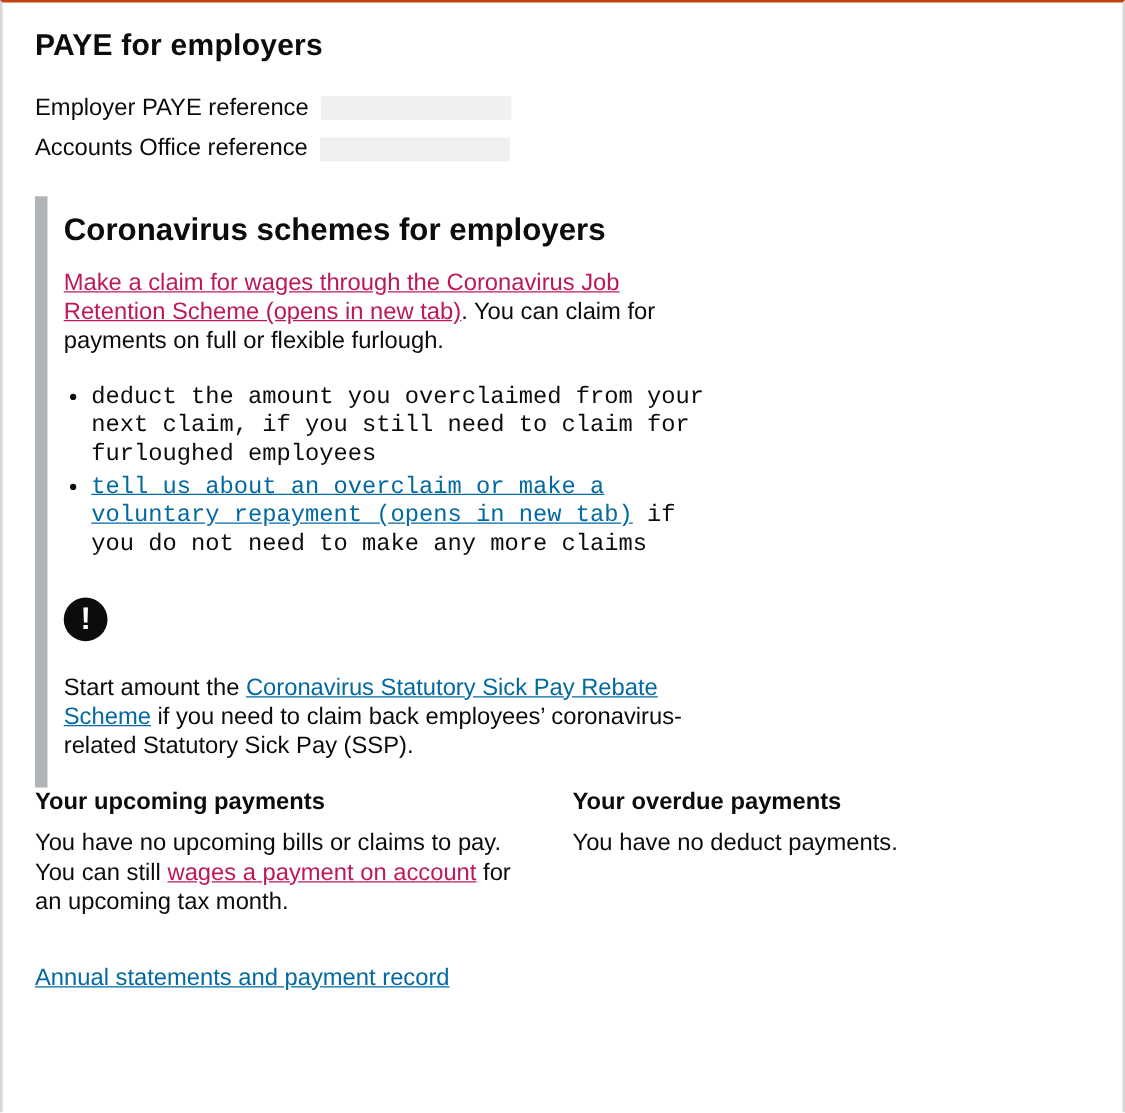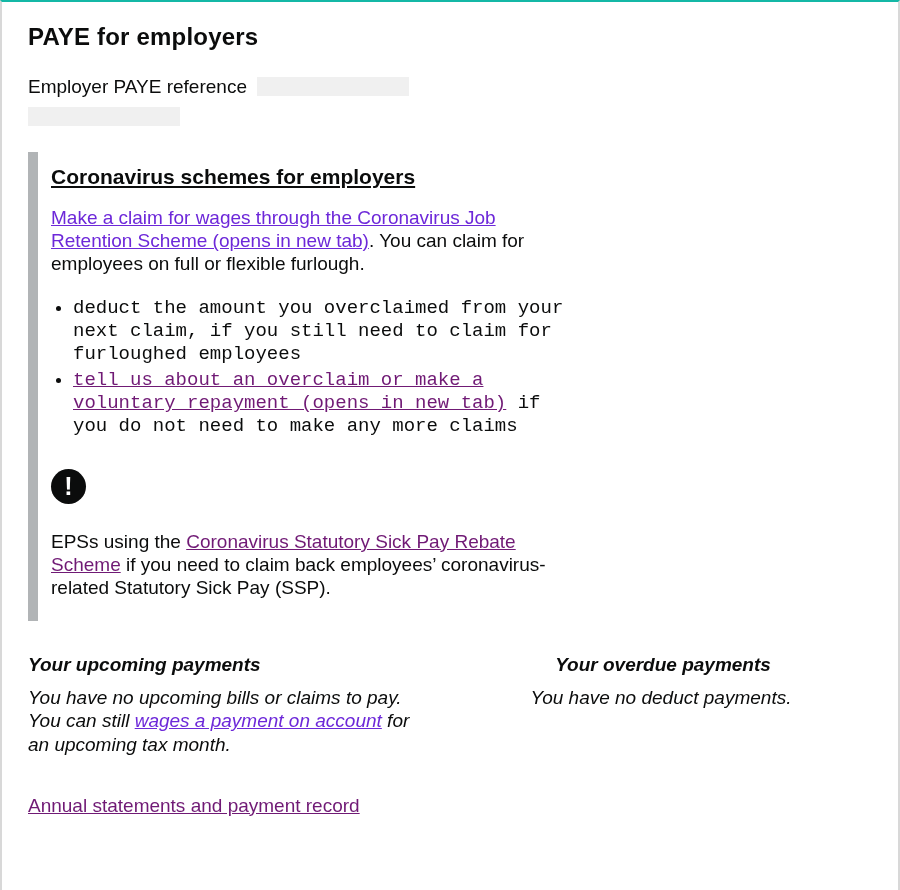--- a/index.html
+++ b/index.html
@@ -6,21 +6,21 @@
   html, body { margin: 0; padding: 0; background: #fff; }
   body {
     font-family: "Liberation Sans", sans-serif;
     color: #0b0c0c;
     font-size: 19px;
     line-height: 1.22;
   }
   .page {
     width: 900px;
     height: 890px;
-    border-top: 2px solid #14b8a6;
+    border-top: 2px solid #c2410c;
     border-left: 2px solid #d8d8d8;
     border-right: 2px solid #d8d8d8;
     padding: 20px 30px 0 26px;
     overflow: hidden;
   }
   h1.page-title {
     font-size: 24px;
     font-weight: 700;
     margin: 0 0 24px 0;
     letter-spacing: 0.2px;
@@ -38,40 +38,39 @@
     height: 19px;
     background: #f0f0f0;
   }
   .inset-panel {
     margin-top: 26px;
     border-left: 10px solid #b1b4b6;
     padding: 12px 0 22px 13px;
     width: 545px;
   }
   .inset-panel h2 {
-    font-size: 21px;
+    font-size: 25px;
     font-weight: 700;
     margin: 0 0 16px 0;
-    text-decoration: underline;
   }
   .inset-panel p { margin: 0 0 21px 0; max-width: 522px; }
   .inset-panel p.last { margin-bottom: 0; }
   .inset-panel ul {
     margin: 0 0 22px 0;
     padding-left: 22px;
     max-width: 522px;
     font-family: Liberation Mono, monospace;
   }
   .inset-panel li { margin-bottom: 3px; }
   a, .link {
-    color: #6d28d9;
+    color: #be185d;
     text-decoration: underline;
     cursor: pointer;
   }
-  .link-visited { color: #701a75; margin-top: 48px; }
+  .link-visited { color: #0369a1; margin-top: 48px; }
   .warning {
     display: flex;
     align-items: flex-start;
     margin: 26px 0 26px 0;
   }
   .warning-icon {
     flex: 0 0 35px;
     width: 35px;
     height: 35px;
     border-radius: 50%;
@@ -83,25 +82,23 @@
     text-align: center;
     margin-top: 4px;
   }
   .warning-text {
     font-weight: 700;
     margin-left: 11px;
     max-width: 452px;
   }
   .payments {
     display: flex;
-    margin-top: 32px;
-    font-style: italic;
   }
   .pay-col-left { width: 430px; }
-  .pay-col-right { flex: 1; text-align: center; }
+  .pay-col-right { flex: 1; }
   .pay-heading {
     font-size: 19px;
     font-weight: 700;
     margin: 0 0 10px 0;
   }
   .pay-col-left p, .pay-col-right p { margin: 0; max-width: 406px; }
   .footer-link-row { margin-top: 38px; }
 </style>
 </head>
 <body>
@@ -109,39 +106,40 @@
 <div class="page">
 
   <h1 class="page-title">PAYE for employers</h1>
 
   <div class="ref-row">
     <span class="ref-label">Employer PAYE reference</span>
     <span class="redacted-box"></span>
   </div>
 
   <div class="ref-row">
+    <span class="ref-label">Accounts Office reference</span>
     <span class="redacted-box"></span>
   </div>
 
   <div class="inset-panel">
     <h2>Coronavirus schemes for employers</h2>
 
-    <p><span class="link">Make a claim for wages through the Coronavirus Job Retention Scheme (opens in new tab)</span><span>. You can claim for employees on full or flexible furlough.</span></p>
+    <p><span class="link">Make a claim for wages through the Coronavirus Job Retention Scheme (opens in new tab)</span><span>. You can claim for payments on full or flexible furlough.</span></p>
 
 
     <ul>
       <li><span>deduct the amount you overclaimed from your next claim, if you still need to claim for furloughed employees</span></li>
       <li><span class="link link-visited">tell us about an overclaim or make a voluntary repayment (opens in new tab)</span><span> if you do not need to make any more claims</span></li>
     </ul>
 
     <div class="warning">
       <div class="warning-icon">!</div>
     </div>
 
-    <p class="last"><span>EPSs using the </span><span class="link link-visited">Coronavirus Statutory Sick Pay Rebate Scheme</span><span> if you need to claim back employees’ coronavirus-related Statutory Sick Pay (SSP).</span></p>
+    <p class="last"><span>Start amount the </span><span class="link link-visited">Coronavirus Statutory Sick Pay Rebate Scheme</span><span> if you need to claim back employees’ coronavirus-related Statutory Sick Pay (SSP).</span></p>
   </div>
 
   <div class="payments">
     <div class="pay-col-left">
       <h3 class="pay-heading">Your upcoming payments</h3>
       <p><span>You have no upcoming bills or claims to pay. You can still </span><span class="link">wages a payment on account</span><span> for an upcoming tax month.</span></p>
     </div>
     <div class="pay-col-right">
       <h3 class="pay-heading">Your overdue payments</h3>
       <p>You have no deduct payments.</p>

